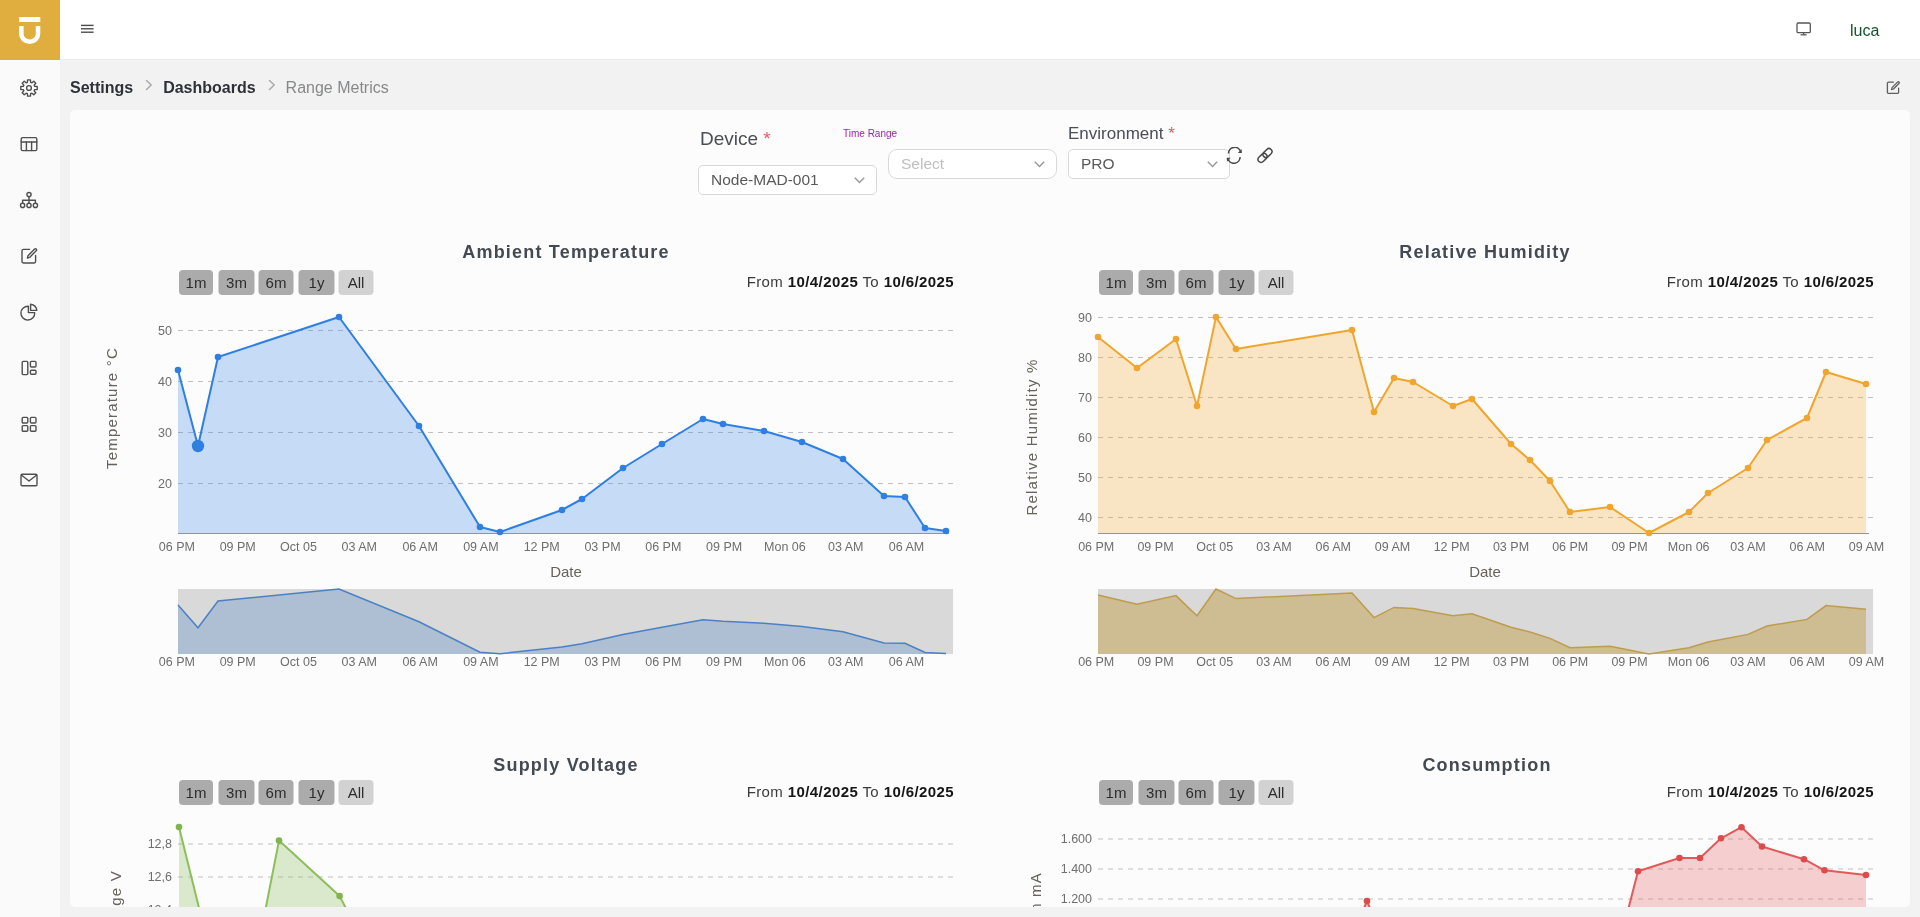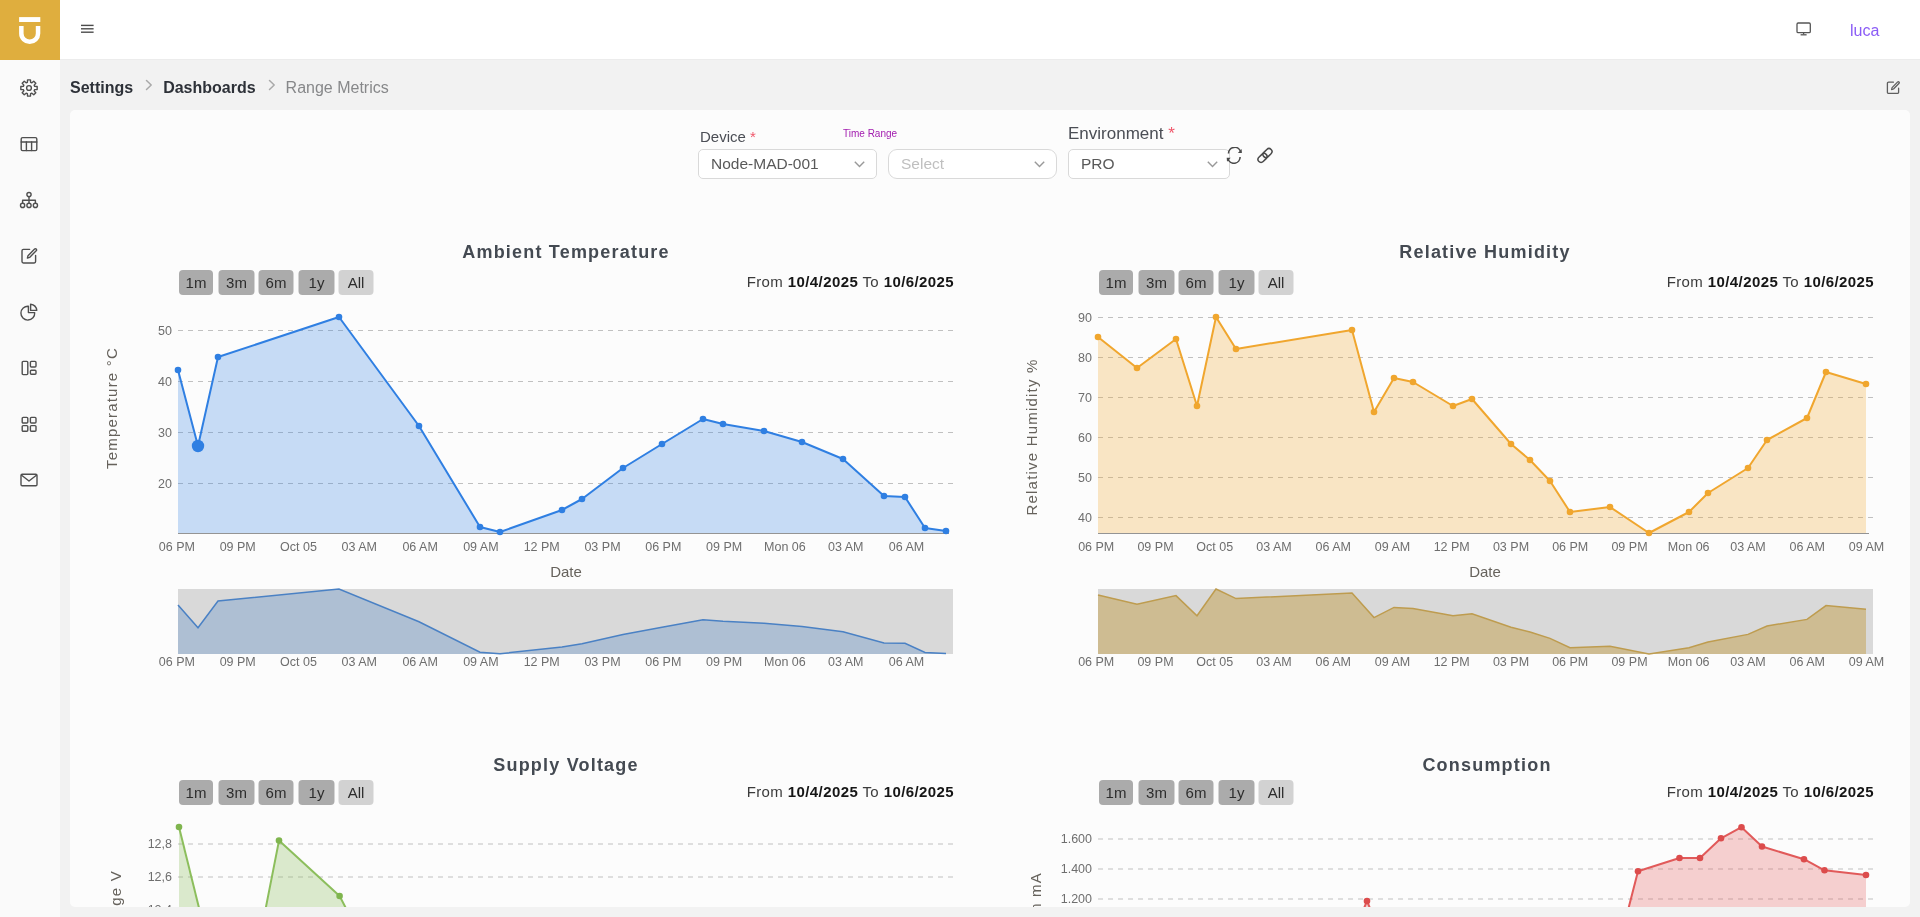--- a/index.html
+++ b/index.html
@@ -11,21 +11,21 @@
       <line x1="0" y1="1.4" x2="12.6" y2="1.4"></line>
       <line x1="0" y1="4.8" x2="12.6" y2="4.8"></line>
       <line x1="0" y1="8.2" x2="12.6" y2="8.2"></line>
     </g>
   </svg>
 <svg class="abs" style="left:1796px;top:22px" width="16" height="14" viewBox="0 0 16 14" fill="none" stroke="#555" stroke-width="1.3">
     <rect x="1" y="1" width="13.3" height="9.6" rx="1.2"></rect>
     <line x1="7.6" y1="10.6" x2="7.6" y2="12.4"></line>
     <line x1="4.6" y1="12.8" x2="10.6" y2="12.8"></line>
   </svg>
-<div class="abs" style="left:1850px;top:22px;font-size:16px;color:#8b5cf6">luca</div>
+<div class="abs" style="left:1850px;top:22px;font-size:16px;color:#14532d">luca</div>
 <div class="abs" style="left:0;top:60px;width:60px;height:857px;background:#fafafa"></div>
 <svg style="position:absolute;left:18px;top:77px" width="22" height="22" viewBox="0 0 22 22" fill="none" stroke="#4f4f4f" stroke-width="1.4" stroke-linecap="round" stroke-linejoin="round">
     <polygon points="19.17,9.56 19.17,12.44 16.67,12.63 16.16,13.86 17.80,15.76 15.76,17.80 13.86,16.16 12.63,16.67 12.44,19.17 9.56,19.17 9.37,16.67 8.14,16.16 6.24,17.80 4.20,15.76 5.84,13.86 5.33,12.63 2.83,12.44 2.83,9.56 5.33,9.37 5.84,8.14 4.20,6.24 6.24,4.20 8.14,5.84 9.37,5.33 9.56,2.83 12.44,2.83 12.63,5.33 13.86,5.84 15.76,4.20 17.80,6.24 16.16,8.14 16.67,9.37" stroke-linejoin="round"></polygon>
     <circle cx="11" cy="11" r="2.4"></circle>
   </svg>
 <svg style="position:absolute;left:18px;top:133px" width="22" height="22" viewBox="0 0 22 22" fill="none" stroke="#4f4f4f" stroke-width="1.4" stroke-linecap="round" stroke-linejoin="round">
     <rect x="3.2" y="4.6" width="15.6" height="13" rx="1.4"></rect>
     <line x1="3.2" y1="9" x2="18.8" y2="9"></line>
     <line x1="8.4" y1="9" x2="8.4" y2="17.6"></line>
     <line x1="13.6" y1="9" x2="13.6" y2="17.6"></line>
@@ -63,24 +63,24 @@
 <div class="abs" style="left:70px;top:79px;font-size:16px;color:#2d3138;font-weight:bold;display:flex;align-items:flex-start;height:18px">Settings<svg style="margin:0 10px 0 12px" width="8" height="12" viewBox="0 0 8 12" fill="none" stroke="#a9a9a9" stroke-width="1.5" stroke-linecap="round" stroke-linejoin="round">
       <polyline points="1.5,1.5 6.2,6 1.5,10.5"></polyline>
     </svg>Dashboards<svg style="margin:0 10px 0 12px" width="8" height="12" viewBox="0 0 8 12" fill="none" stroke="#a9a9a9" stroke-width="1.5" stroke-linecap="round" stroke-linejoin="round">
       <polyline points="1.5,1.5 6.2,6 1.5,10.5"></polyline>
     </svg><span style="color:#87888a;font-weight:normal">Range Metrics</span></div>
 <svg class="abs" style="left:1886px;top:80px" width="15" height="15" viewBox="0 0 15 15" fill="none" stroke="#5f5f5f" stroke-width="1.3" stroke-linecap="round" stroke-linejoin="round">
     <path d="M12.6 8.2 V12.2 A1.2 1.2 0 0 1 11.4 13.4 H2.6 A1.2 1.2 0 0 1 1.4 12.2 V3.4 A1.2 1.2 0 0 1 2.6 2.2 H7.4"></path>
     <path d="M5.6 9.6 L6.1 7.6 L11.7 1.9 A1 1 0 0 1 13.1 3.3 L7.5 9 Z"></path>
   </svg>
 <div class="abs" style="left:70px;top:110px;width:1840px;height:797px;background:#fcfcfc;border-radius:5px;overflow:hidden">
-<div class="abs" style="left:630px;top:18px;font-size:15px;color:#4b4e55">Device <span style="color:#f0566a">*</span></div>
+<div class="abs" style="left:630px;top:18px;font-size:19px;color:#4b4e55">Device <span style="color:#f0566a">*</span></div>
 <div class="abs" style="left:773px;top:18px;font-size:10px;color:#a21caf">Time Range</div>
 <div class="abs" style="left:998px;top:14px;font-size:17px;color:#4b4e55">Environment <span style="color:#f0566a">*</span></div>
-<div class="abs" style="left:628px;top:39px;width:179px;height:30px;background:#fff;border:1px solid #d9d9d9;border-radius:5px;box-sizing:border-box;font-size:15.5px;color:#595959;line-height:28px;padding-left:12px">Node-MAD-001<svg style="position:absolute;right:11px;top:11px" width="11" height="7" viewBox="0 0 11 7" fill="none" stroke="#999" stroke-width="1.4">
+<div class="abs" style="left:628px;top:55px;width:179px;height:30px;background:#fff;border:1px solid #d9d9d9;border-radius:5px;box-sizing:border-box;font-size:15.5px;color:#595959;line-height:28px;padding-left:12px">Node-MAD-001<svg style="position:absolute;right:11px;top:11px" width="11" height="7" viewBox="0 0 11 7" fill="none" stroke="#999" stroke-width="1.4">
         <polyline points="0.8,0.8 5.5,5.6 10.2,0.8"></polyline>
       </svg></div>
 <div class="abs" style="left:818px;top:39px;width:169px;height:30px;background:#fff;border:1px solid #d9d9d9;border-radius:9px;box-sizing:border-box;font-size:15.5px;color:#bfbfbf;line-height:28px;padding-left:12px">Select<svg style="position:absolute;right:11px;top:11px" width="11" height="7" viewBox="0 0 11 7" fill="none" stroke="#999" stroke-width="1.4">
         <polyline points="0.8,0.8 5.5,5.6 10.2,0.8"></polyline>
       </svg></div>
 <div class="abs" style="left:998px;top:39px;width:162px;height:30px;background:#fff;border:1px solid #d9d9d9;border-radius:5px;box-sizing:border-box;font-size:15.5px;color:#595959;line-height:28px;padding-left:12px">PRO<svg style="position:absolute;right:11px;top:11px" width="11" height="7" viewBox="0 0 11 7" fill="none" stroke="#999" stroke-width="1.4">
         <polyline points="0.8,0.8 5.5,5.6 10.2,0.8"></polyline>
       </svg></div>
 <svg class="abs" style="left:1155px;top:37px" width="19" height="17" viewBox="0 0 19 17" fill="none" stroke="#4a4a4a" stroke-width="1.6">
       <path d="M15.6 4.6 A6.2 6.2 0 0 0 3.5 6.6"></path>

